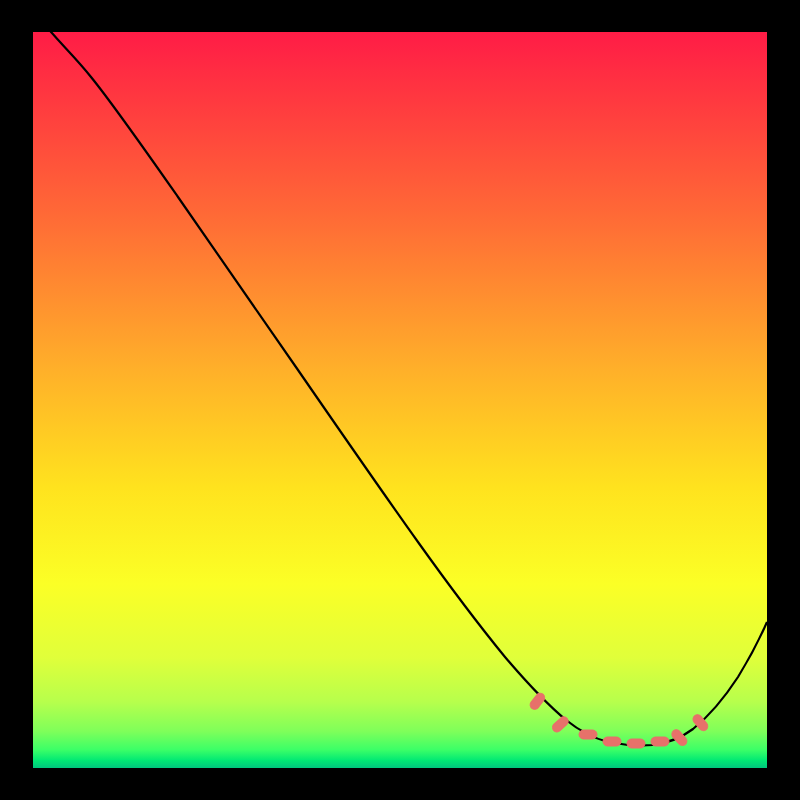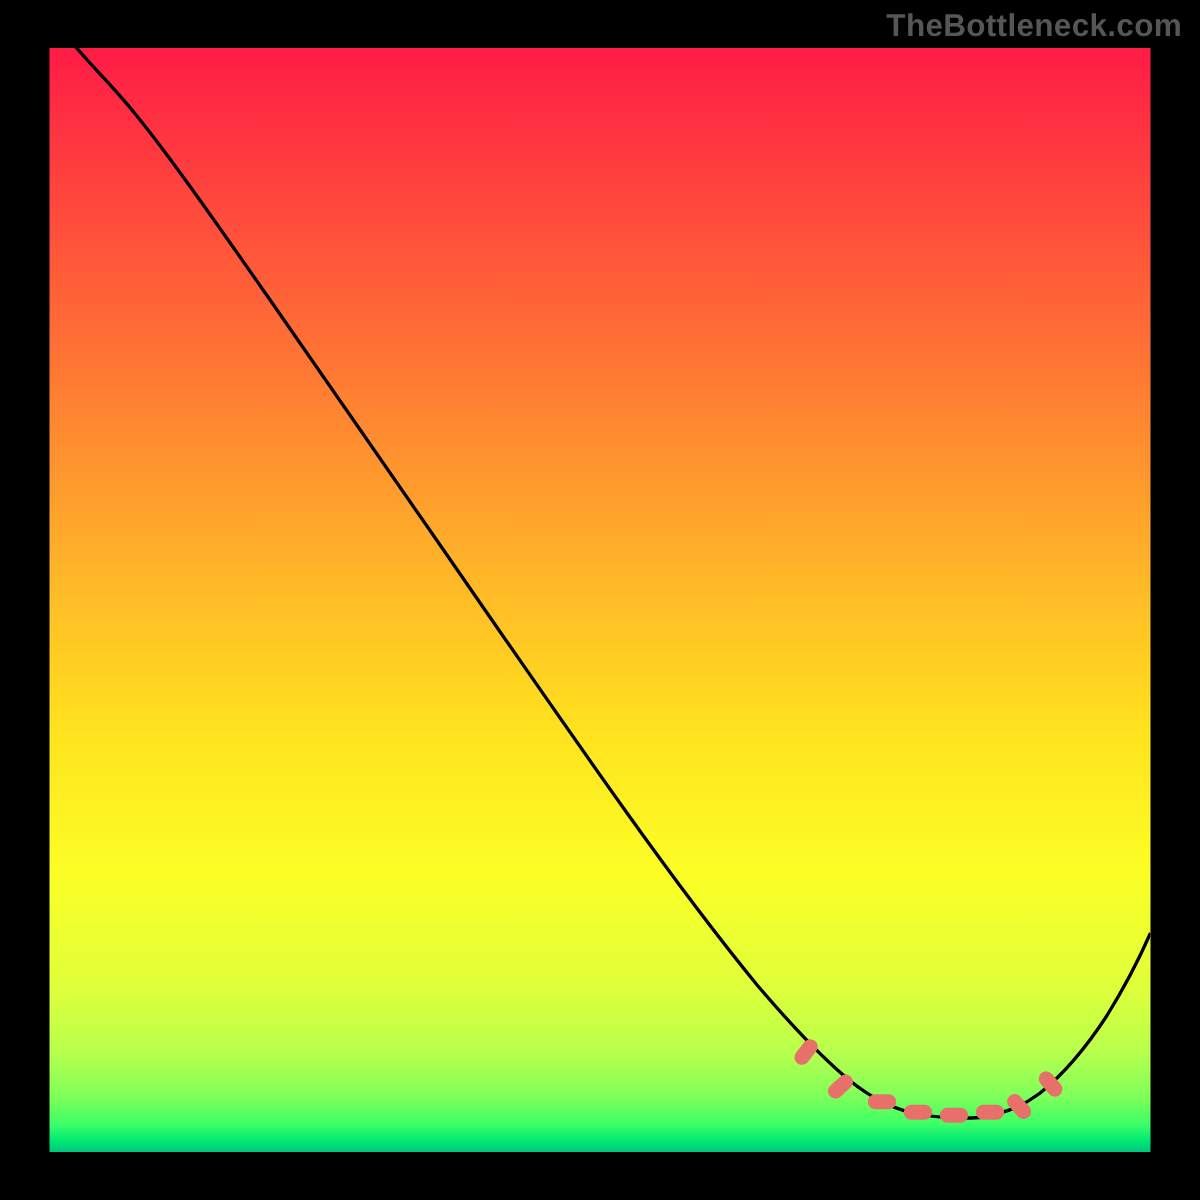--- a/index.html
+++ b/index.html
@@ -100,15 +100,14 @@
         <g>
           <rect x="642" y="697" width="9" height="18" rx="4.5" transform="rotate(-42 646 706)"></rect>
         </g>
         <g>
           <rect x="663" y="682" width="9" height="18" rx="4.5" transform="rotate(-40 667 691)"></rect>
         </g>
       </g>
     </svg>
   </div>
 
-  <div class="watermark">TheBottleneck.com</div>
 
 </div>
 
 </body></html>

